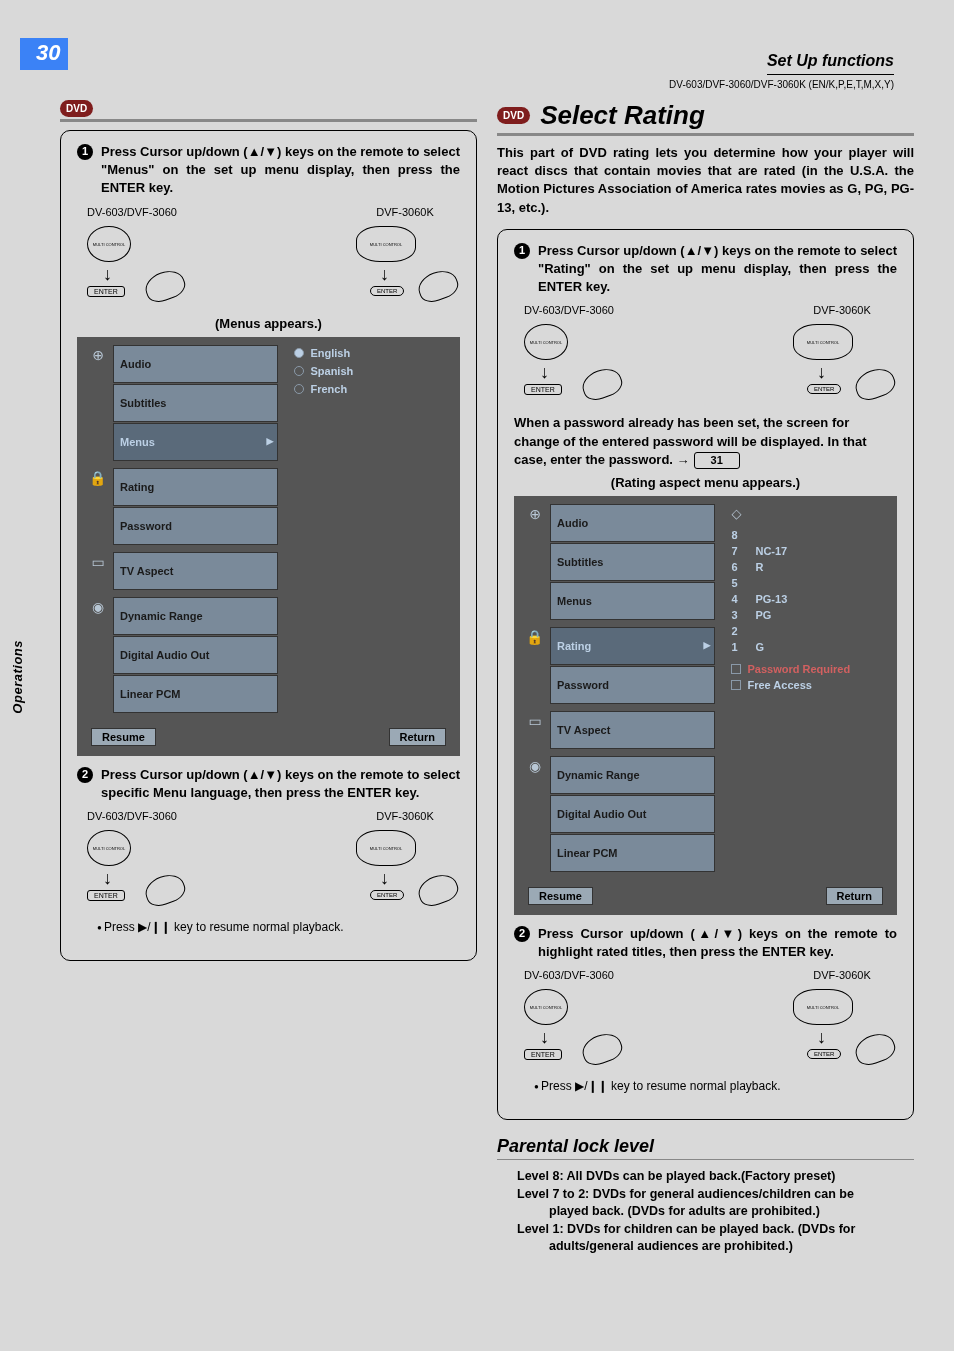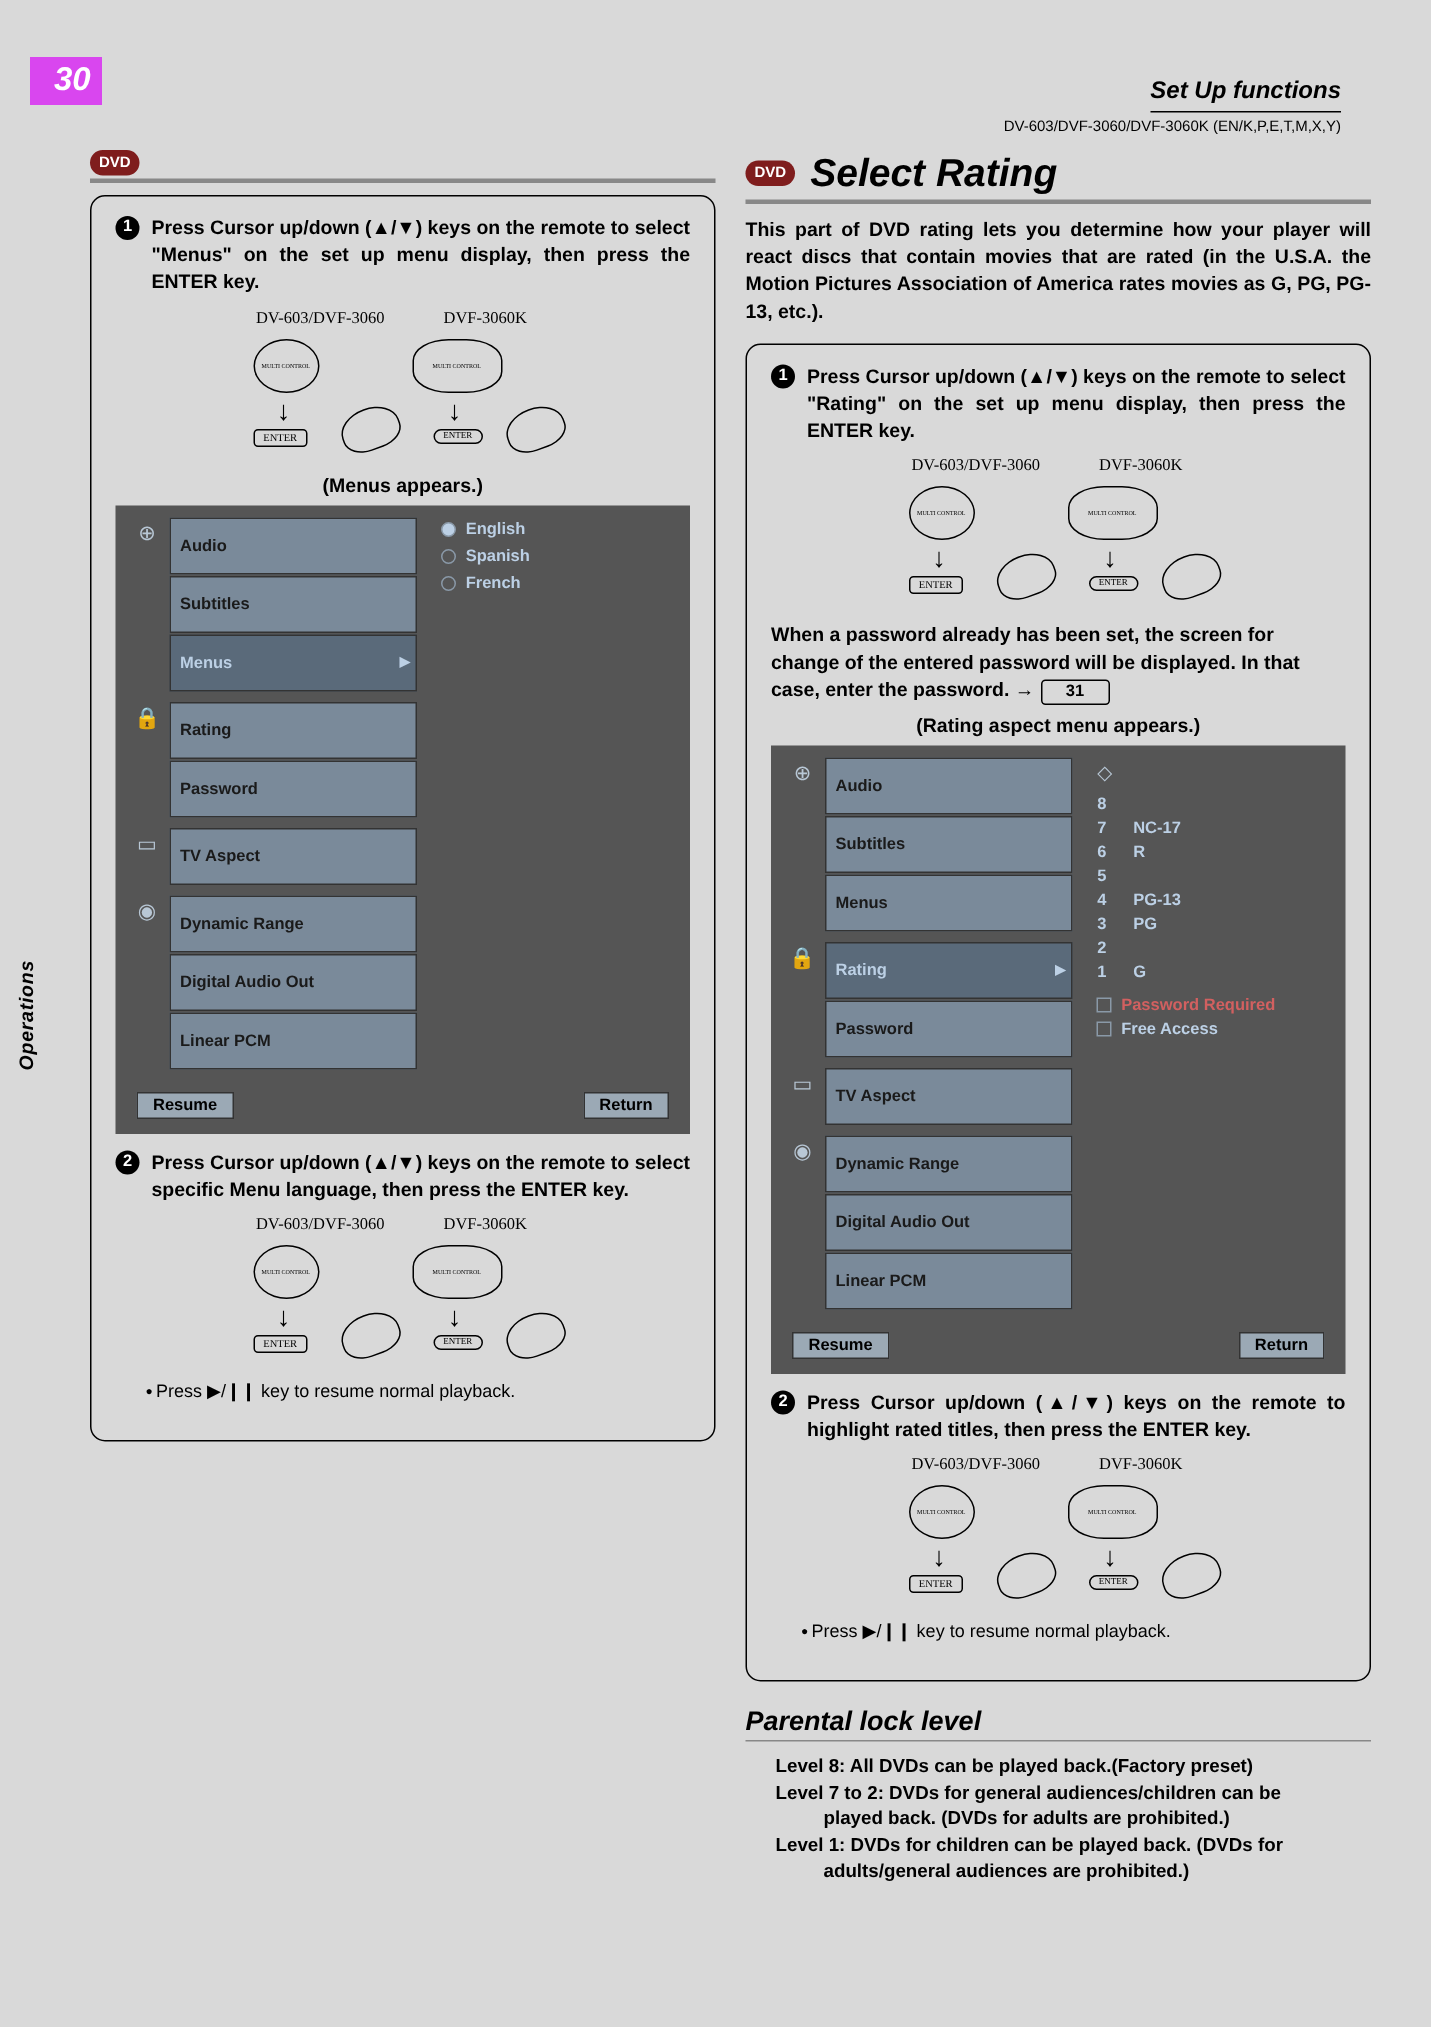--- a/index.html
+++ b/index.html
@@ -9,21 +9,21 @@
     color: #000;
     width: 954px;
     height: 1351px;
     position: relative;
     padding: 40px 40px 40px 60px;
   }
   .page-number {
     position: absolute;
     top: 38px;
     left: 20px;
-    background: #d946ef;
+    background: #3b82f6;
     color: #fff;
     font-style: italic;
     font-weight: bold;
     font-size: 22px;
     padding: 2px 8px 4px 16px;
   }
   .side-tab {
     position: absolute;
     left: 10px;
     top: 640px;
@@ -115,23 +115,22 @@
     height: 16px;
     background: #000;
     color: #fff;
     border-radius: 50%;
     font-size: 11px;
     flex-shrink: 0;
     margin-top: 1px;
   }
   .remote-row {
     display: flex;
-    justify-content: center;
+    justify-content: space-between;
     margin: 8px 0 14px 0;
-    font-family: Liberation Serif, serif;
   }
   .remote-block {
     display: flex;
     flex-direction: column;
     align-items: center;
     gap: 4px;
   }
   .remote-label {
     font-size: 11px;
   }

